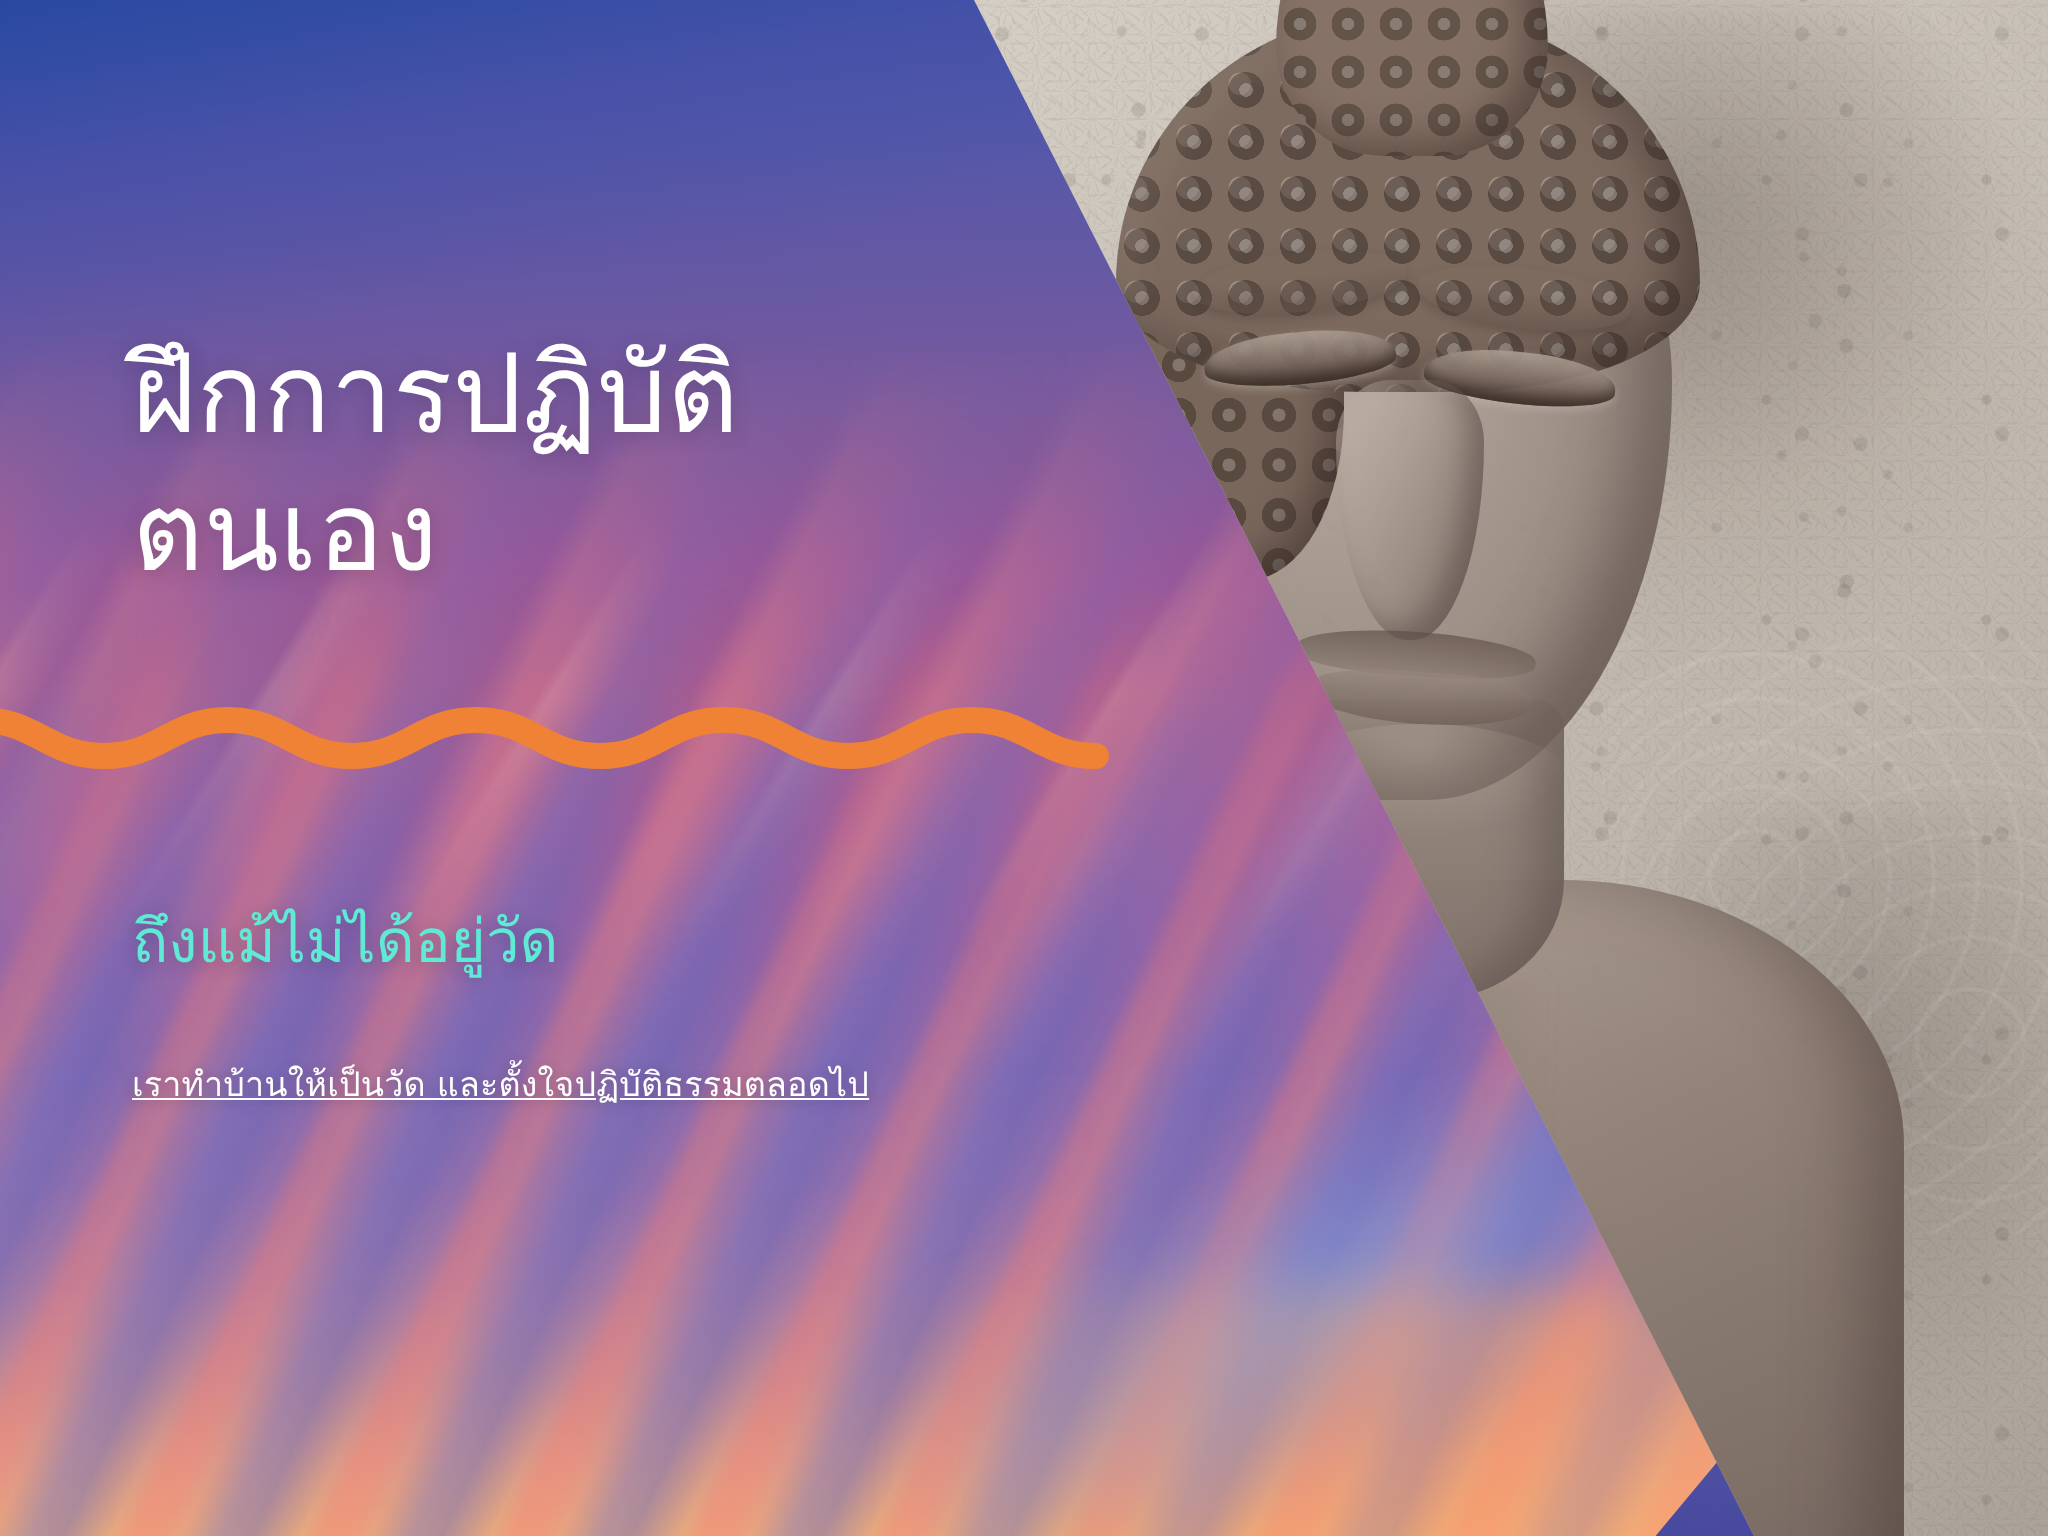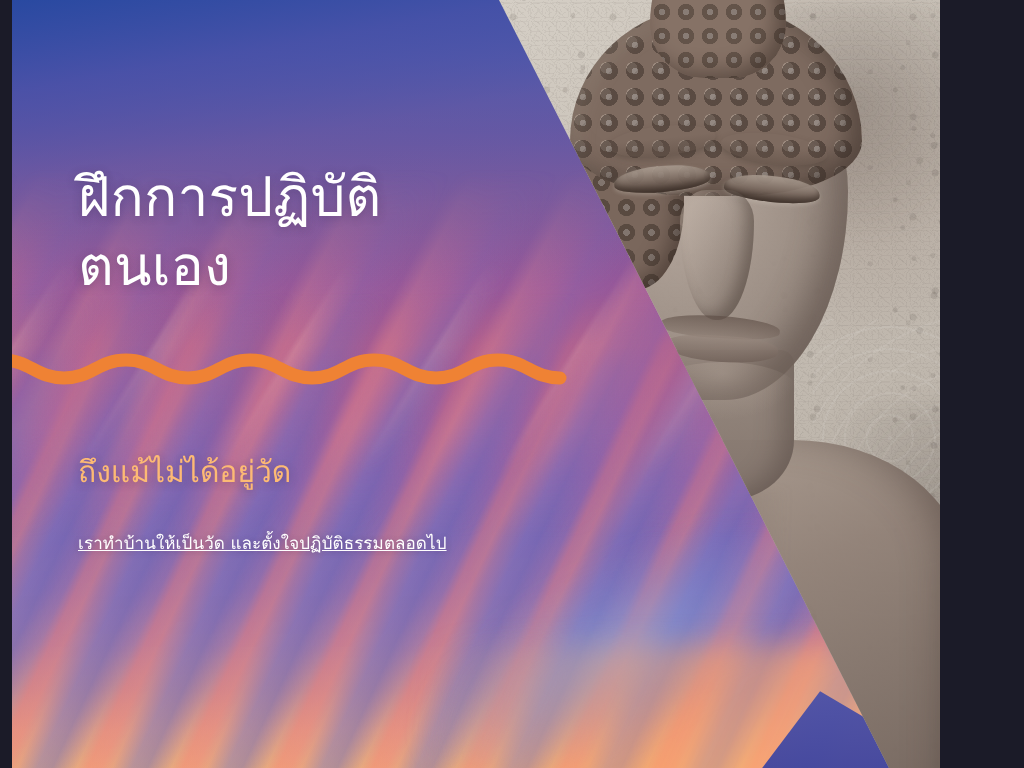--- a/index.html
+++ b/index.html
@@ -2,26 +2,25 @@
 <html><head>
 <meta charset="utf-8">
 <style>
   html, body {
     margin: 0;
     padding: 0;
     background: #1b1b28;
   }
   #slide {
     position: relative;
-    width: 928px;
+    width: 1024px;
     height: 768px;
     overflow: hidden;
     font-family: "DejaVu Sans", "Liberation Sans", sans-serif;
     background: #5b5aa0;
-    margin-left: 12px;
   }
 
   
   .sky {
     position: absolute;
     inset: 0;
     background:
       linear-gradient(170deg,
         rgba(40,72,160,0.95) 0%,
         rgba(72,78,166,0.75) 10%,
@@ -485,18 +484,18 @@
                  S 148 34, 176 34
                  S 210 16, 238 16
                  S 272 34, 300 34
                  S 334 16, 362 16
                  S 396 34, 424 34
                  S 458 16, 486 16
                  S 520 34, 548 34" fill="none" stroke="#ef8234" stroke-width="13" stroke-linecap="round"></path>
       </svg>
     </div>
 
-    <h2 class="subhead" style="color: #fdba74;">ถึงแม้ไม่ได้อยู่วัด</h2>
+    <h2 class="subhead" style="color: #5eead4;">ถึงแม้ไม่ได้อยู่วัด</h2>
 
     <p class="bodytext" style="color: rgb(255, 255, 255); text-decoration: underline;">เราทำบ้านให้เป็นวัด และตั้งใจปฏิบัติธรรมตลอดไป</p>
   </div>
 
 </div>
 
 </body></html>

